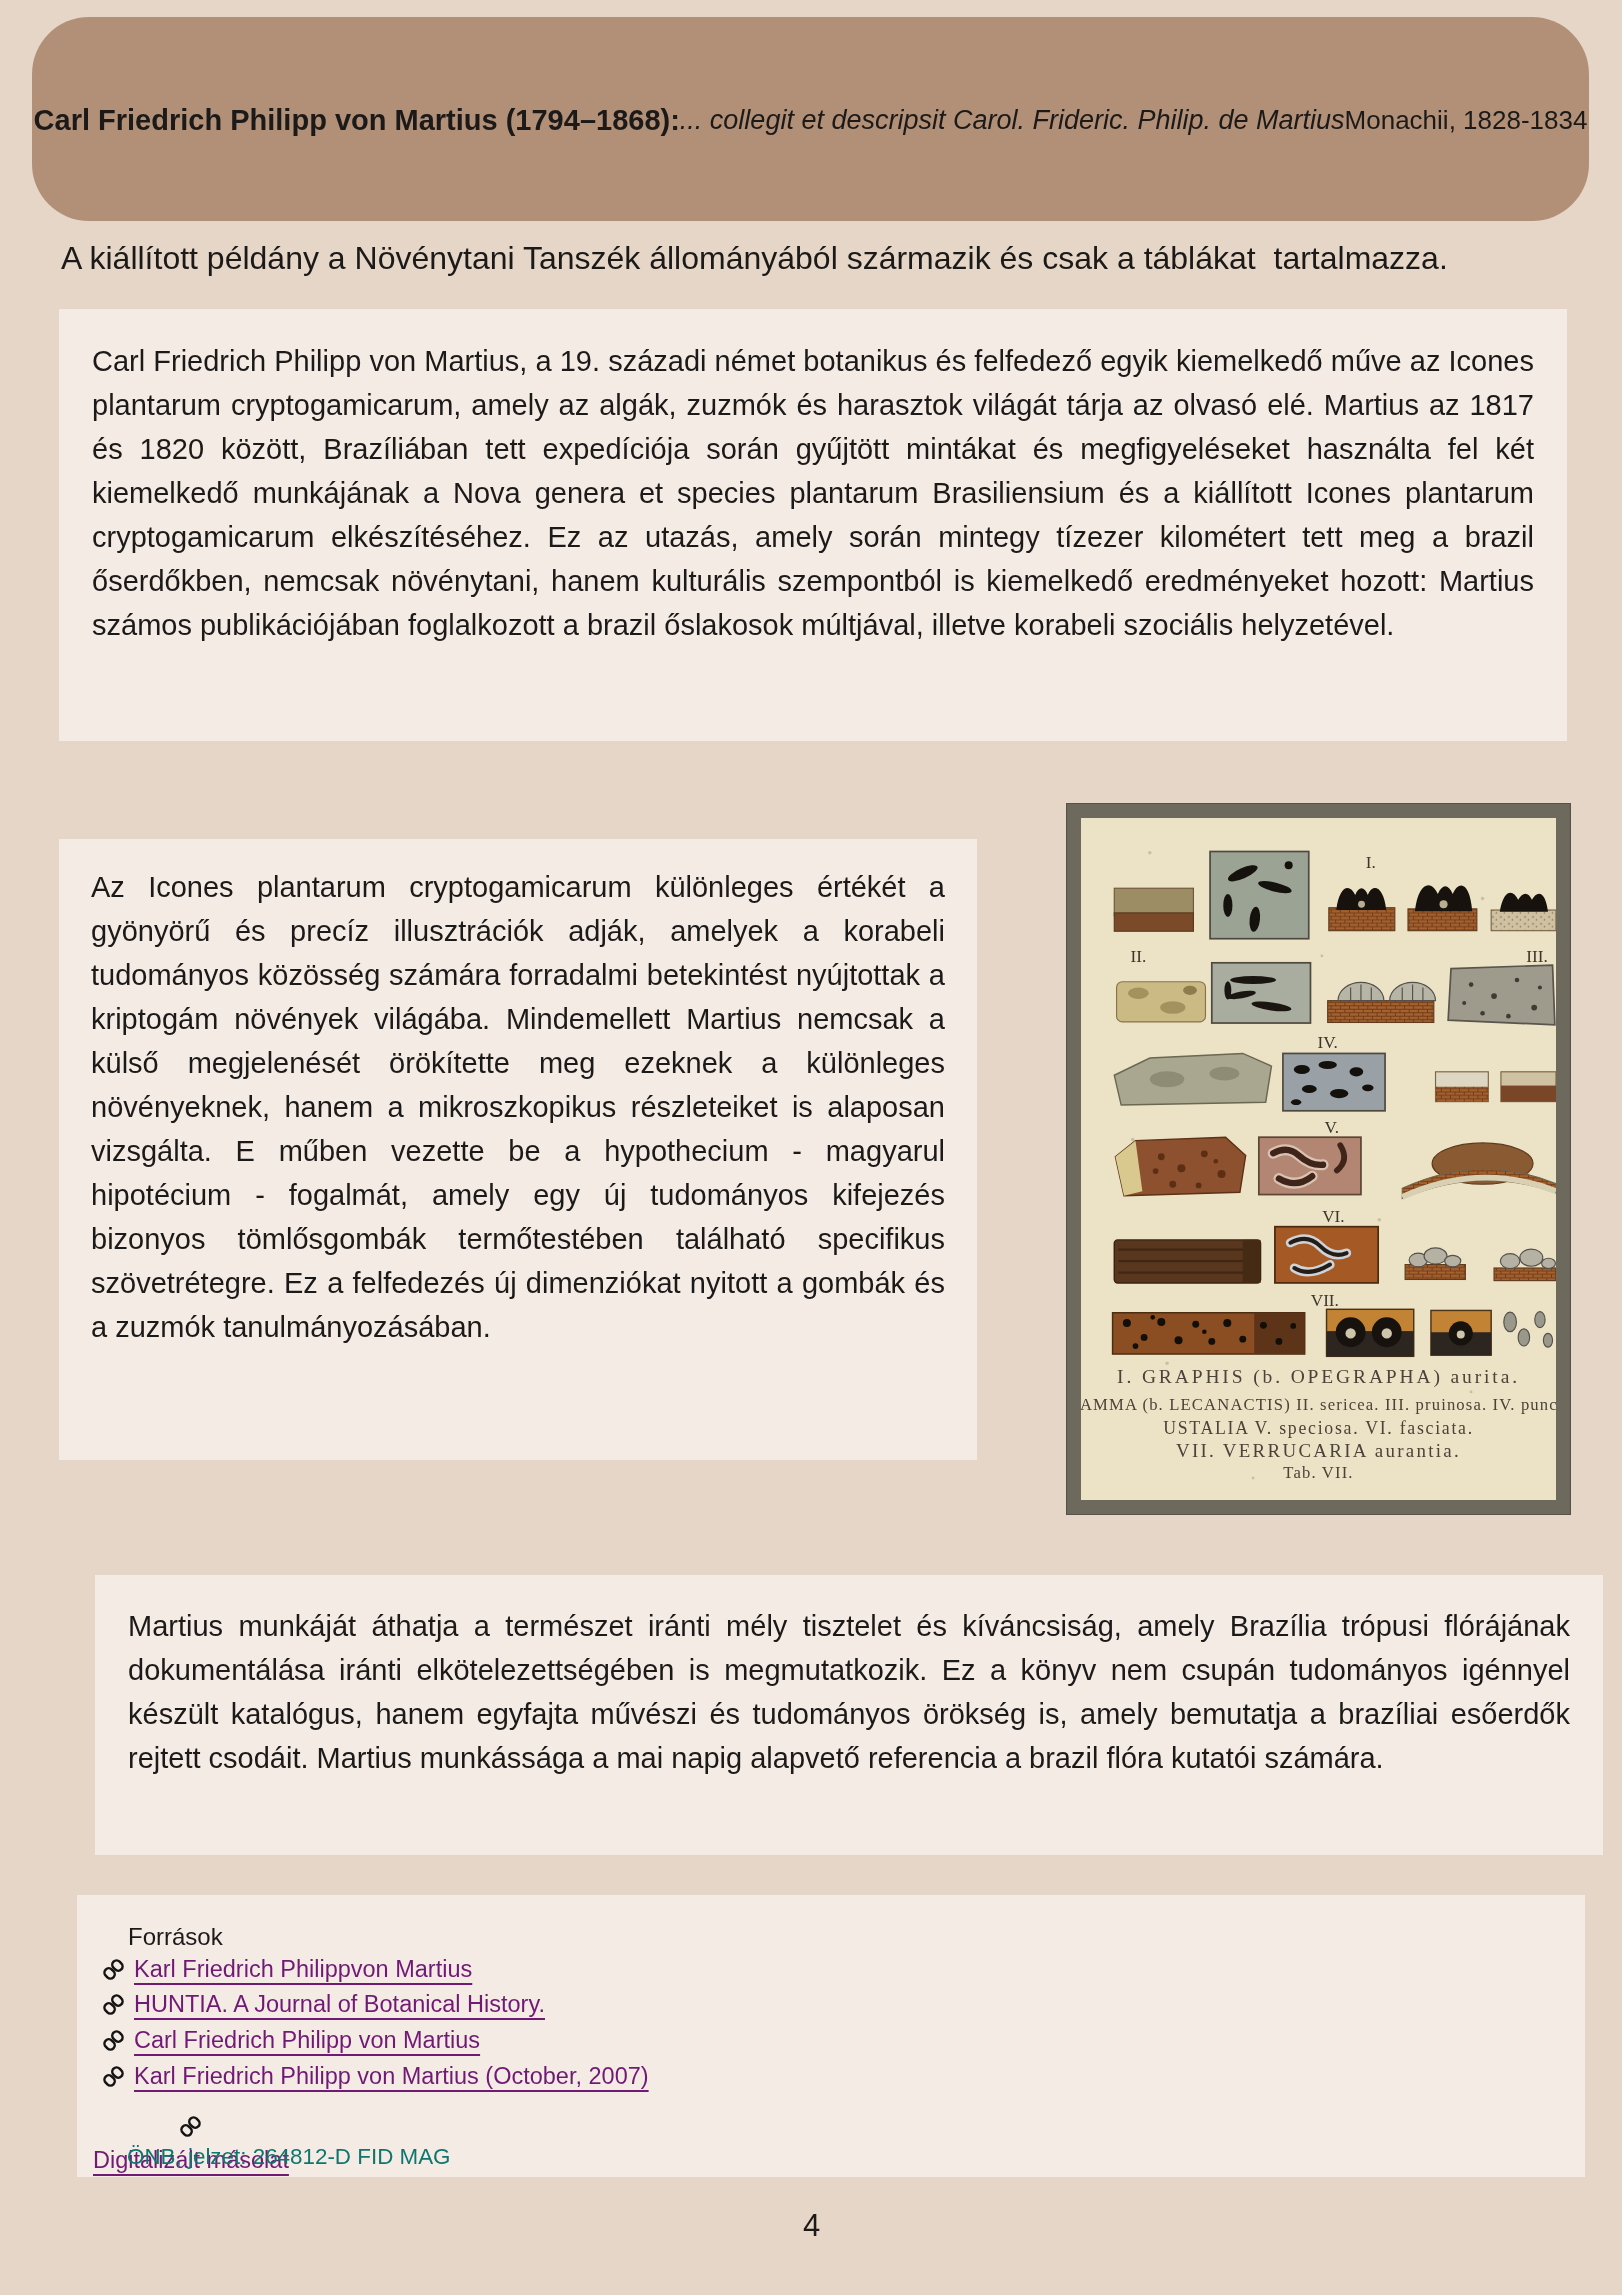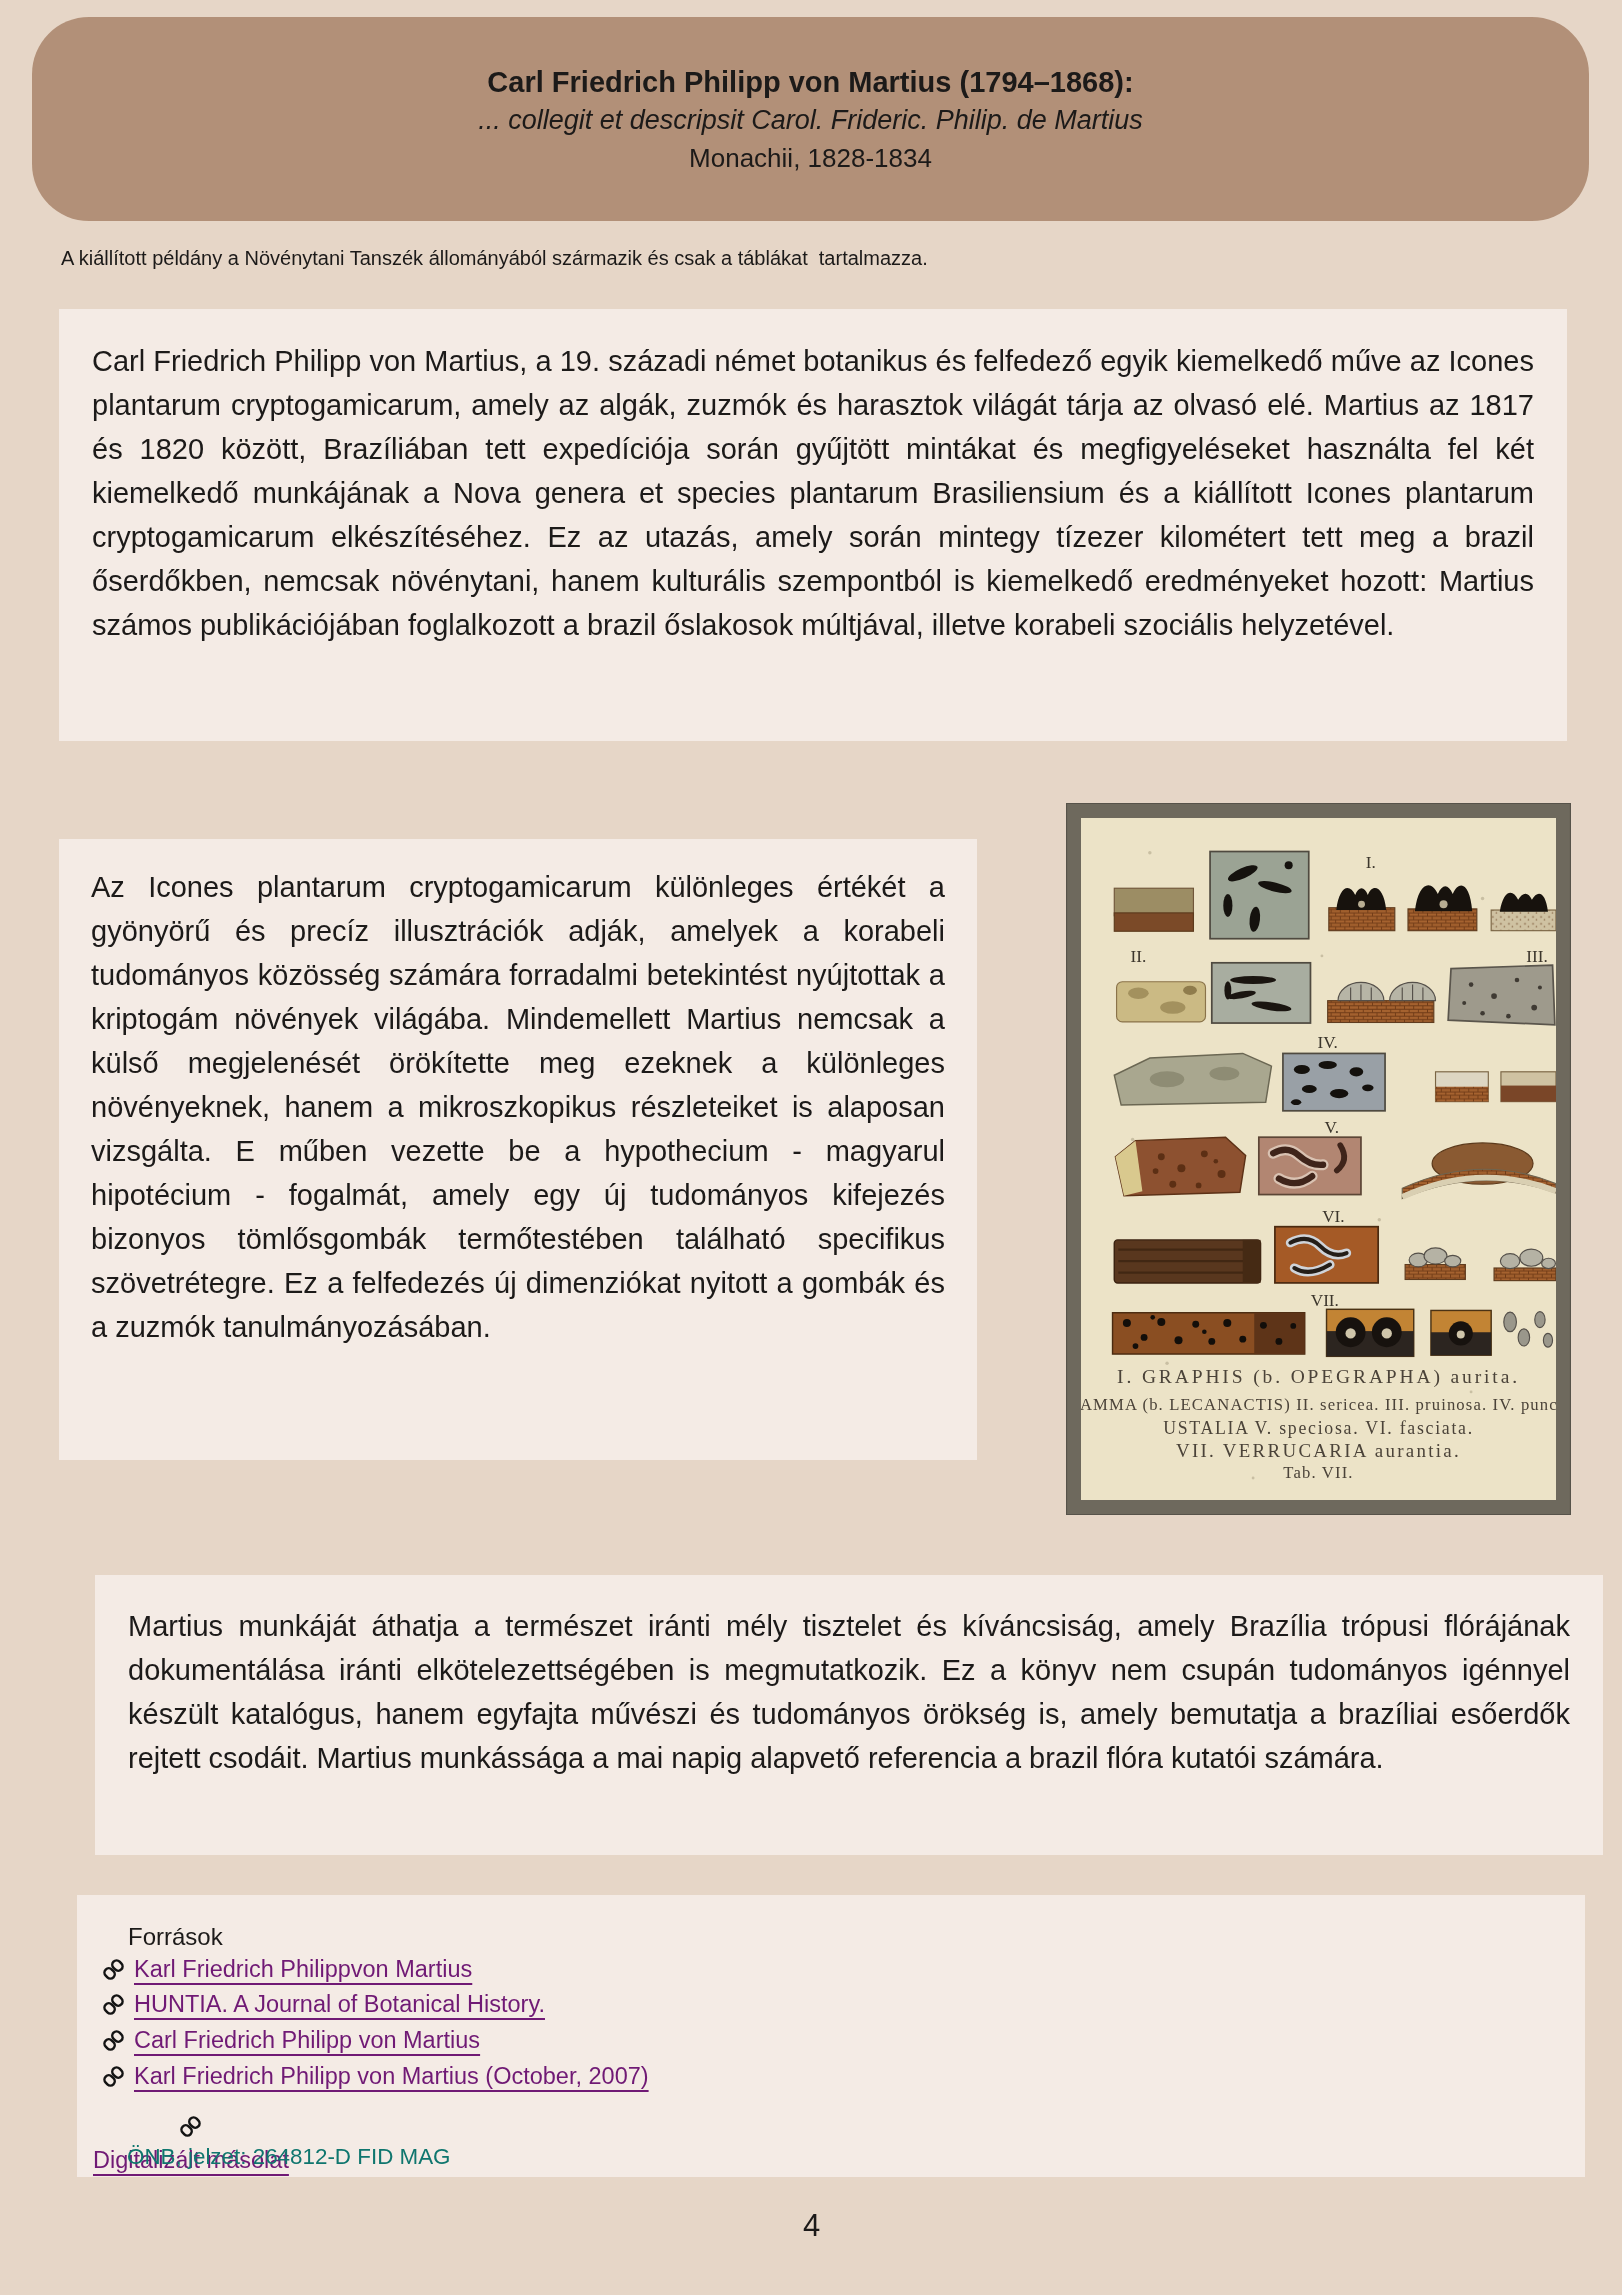--- a/index.html
+++ b/index.html
@@ -8,30 +8,30 @@
     width:1623px;height:2295px;
     background:#e6d6c7;
     font-family:"Liberation Sans", sans-serif;
     color:#1c1a19;
     overflow:hidden;
   }
   
   .banner{
     position:absolute;left:32px;top:17px;width:1557px;height:204px;
     background:#b29078;border-radius:57px;
-    display:flex;flex-direction:column;justify-content:center;align-items:center;
+    display:flex;flex-direction:row;justify-content:center;align-items:center;
     padding-top:2.3px;box-sizing:border-box;
   }
   .banner .t1{font-size:29px;font-weight:bold;line-height:38px;}
   .banner .t2,.banner .t3{font-size:27px;font-style:italic;line-height:38px;}
   .banner .t4{font-size:26px;line-height:38px;}
   
   .intro{
     position:absolute;left:61px;top:240px;width:1504px;
-    font-size:20px;line-height:37px;white-space:pre-wrap;
+    font-size:32px;line-height:37px;white-space:pre-wrap;
   }
   
   .lightblock{
     position:absolute;background:#f4ebe5;box-sizing:border-box;
   }
   .block1{left:59px;top:309px;width:1508px;height:432px;padding:30px 33px;}
   .block2{left:59px;top:839px;width:918px;height:621px;padding:26.4px 32px;}
   .block3{left:59px;top:1575px;width:1508px;height:280px;padding:29px 33px;margin-left:36px;}
   .para{
     font-size:29px;line-height:44px;text-align:justify;text-justify:inter-word;

